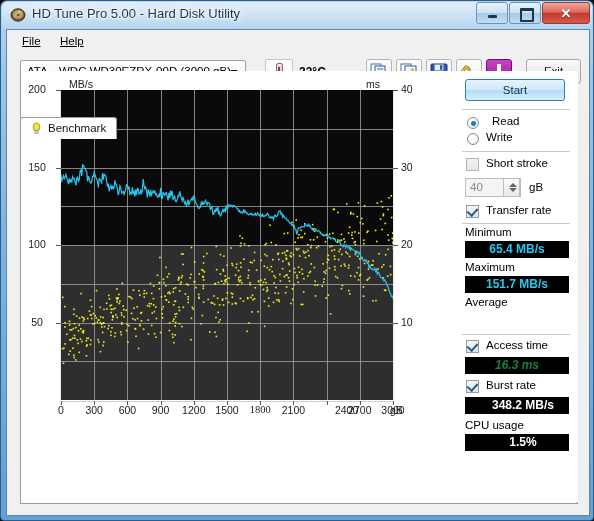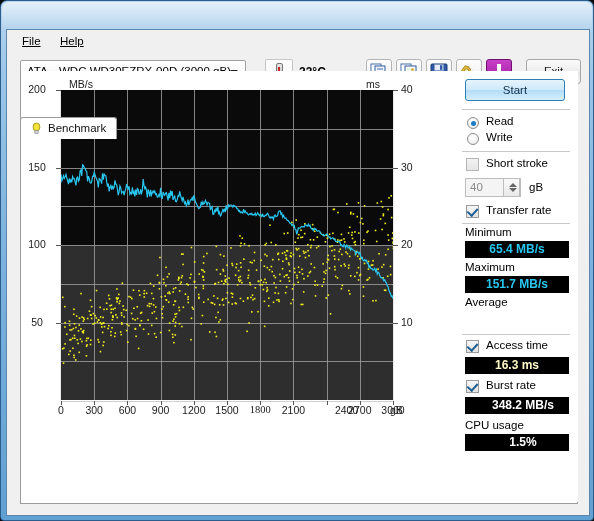--- a/index.html
+++ b/index.html
@@ -215,30 +215,53 @@
   .spin-up{top:4px;border-bottom:4px solid #666;}
   .spin-dn{bottom:4px;border-top:4px solid #666;}
   .gb-lbl{position:absolute;left:73px;font-size:11.5px;color:#000;}
   .valbox{
     position:absolute;left:9px;width:104px;height:17px;
     background:#000;box-sizing:border-box;
     text-align:center;font-size:12px;font-weight:bold;line-height:16px;
     font-family:"Liberation Sans",sans-serif;
   }
   .valbox.cyan{color:#29c6f0;}
-  .valbox.yellow{color:#fef9c3;}
+  .valbox.yellow{color:#15803d;font-style:italic;}
   .valbox.white{color:#ffffff;padding-left:12px;}
   .caption{position:absolute;left:9px;font-size:11.5px;color:#000;}
 </style>
 </head>
 <body>
 
 <div class="window">
   <div class="glass-hilite"></div>
 
+  <div class="titlebar">
+    <span class="title-icon">
+      <svg width="16" height="16" viewBox="0 0 16 16">
+        <ellipse cx="8" cy="8" rx="7" ry="6.2" fill="#6b5a35" stroke="#3b3119" stroke-width="1"></ellipse>
+        <ellipse cx="8" cy="7.4" rx="5.2" ry="4.4" fill="#b9a165"></ellipse>
+        <circle cx="8" cy="7.4" r="1.5" fill="#4a3d20"></circle>
+        <path d="M3 11 L9 3 L12 5 Z" fill="#e6d7a8" opacity="0.55"></path>
+      </svg>
+    </span>
+    <span class="title-text">HD Tune Pro 5.00 - Hard Disk Utility</span>
+
+    <div class="capbtns">
+      <div class="capbtn">
+        <span class="min-glyph"></span>
+      </div>
+      <div class="capbtn">
+        <span class="max-glyph"></span>
+      </div>
+      <div class="capbtn close">
+        <span class="g">✕</span>
+      </div>
+    </div>
+  </div>
 
   <div class="client">
 
     <div class="menubar">
       <div class="menu-item" style="left:10px"><u>File</u></div>
       <div class="menu-item" style="left:48px"><u>Help</u></div>
     </div>
 
     <div class="toolbar">
 
@@ -1153,21 +1176,21 @@
             <span class="tickmark-x" style="left: 372px;"></span>
           </div>
       </div>
 
       <div class="side">
 
         <div class="start-btn">Start</div>
         <div class="sep" style="top:38px"></div>
 
         <span class="radio on" style="left:11px;top:46px"></span>
-        <span class="rowlabel" style="left:30px;top:44px">Read</span>
+        <span class="rowlabel" style="left:36px;top:44px">Read</span>
         <span class="radio" style="left:11px;top:62px"></span>
         <span class="rowlabel" style="left:30px;top:60px">Write</span>
         <div class="sep" style="top:80px"></div>
 
         <span class="cbox dim" style="left:10px;top:87px"></span>
         <span class="rowlabel" style="left:30px;top:86px">Short stroke</span>
 
         <div class="numbox" style="top:107px">40</div>
         <div class="spinner" style="top:107px">
           <span class="spin-up"></span>

